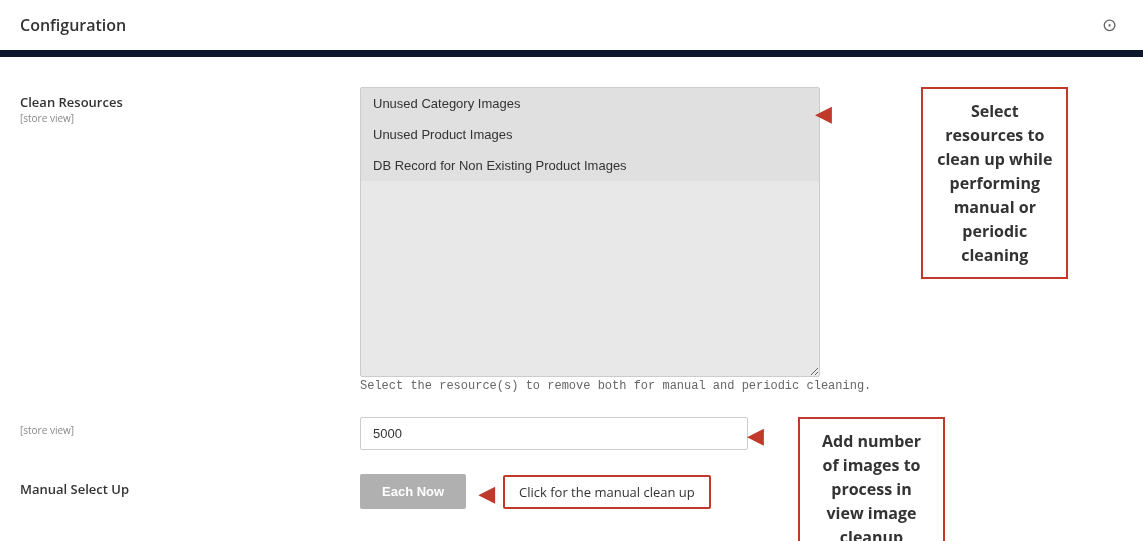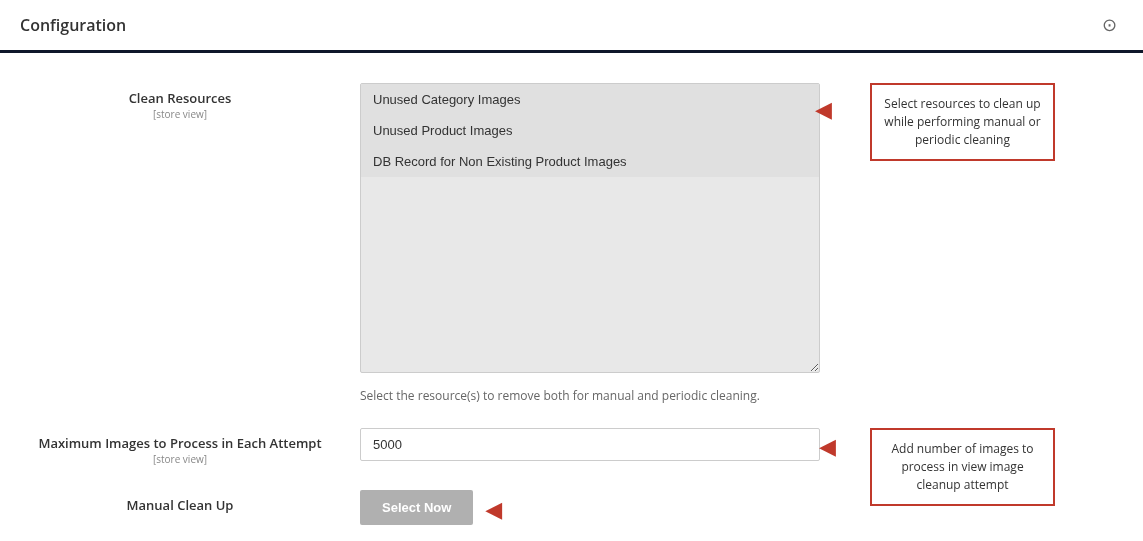--- a/index.html
+++ b/index.html
@@ -12,21 +12,21 @@
     .page-wrapper {
       background: #fff;
       min-height: 541px;
       padding: 0;
     }
     .section-header {
       display: flex;
       align-items: center;
       justify-content: space-between;
       padding: 12px 20px;
-      border-bottom: 3px solid #0f172a;
+      border-bottom: 7px solid #0f172a;
       background: #fff;
     }
     .section-title {
       font-size: 16px;
       font-weight: 600;
       color: #333;
     }
     .collapse-btn {
       background: none;
       border: none;
@@ -67,24 +67,25 @@
       font-size: 13px;
       cursor: pointer;
     }
     .multiselect option:checked,
     .multiselect option:selected {
       background: #c8c8c8;
     }
     .help-text {
       font-size: 12px;
       color: #666;
-      margin-top: 14px;
+      margin-top: 2px;
+      font-family: Liberation Mono, monospace;
     }
     .text-input {
-      width: 460px;
+      width: 388px;
       padding: 8px 12px;
       border: 1px solid #ccc;
       border-radius: 2px;
       font-size: 13px;
       color: #333;
       background: #fff;
     }
     .clean-now-btn {
       background: #b0b0b0;
       color: #fff;
@@ -105,26 +106,27 @@
       padding: 6px 14px;
       font-size: 13px;
       color: #333;
       border-radius: 2px;
       background: #fff;
     }
     .tooltip-box {
       border: 2px solid #c0392b;
       background: #fff;
       padding: 10px 12px;
-      font-size: 12px;
+      font-size: 16px;
       color: #333;
       line-height: 1.5;
-      width: 185px;
+      width: 147px;
       text-align: center;
       position: absolute;
+      font-weight: bold;
     }
     .red-arrow {
       display: inline-block;
       color: #c0392b;
       font-size: 22px;
       margin-right: 8px;
     }
     .multiselect-wrapper {
       position: relative;
       display: inline-block;
@@ -149,21 +151,21 @@
       font-size: 22px;
     }
     .row-with-annotation {
       display: flex;
       align-items: flex-start;
       margin-bottom: 24px;
     }
     .left-labels {
       width: 340px;
       min-width: 340px;
-      text-align: center;
+      text-align: left;
       padding-right: 20px;
       padding-top: 6px;
     }
     .middle-control {
       flex: 0 0 auto;
     }
     .right-annotation {
       margin-left: 50px;
       display: flex;
       align-items: flex-start;
@@ -199,42 +201,44 @@
       </div>
       <div class="right-annotation">
         <div class="tooltip-box">
           <span>Select resources to clean up while performing manual or periodic cleaning</span>
         </div>
       </div>
     </div>
 
     <div class="row-with-annotation">
       <div class="left-labels">
-        <span class="form-label">Maximum Images to Process in Each Attempt</span>
         <span class="form-sublabel">[store view]</span>
       </div>
       <div class="middle-control">
         <div class="input-wrapper">
           <input type="text" class="text-input" value="5000" style="">
           <span class="input-arrow">◀</span>
         </div>
       </div>
       <div class="right-annotation">
         <div class="tooltip-box">
           <span>Add number of images to process in view image cleanup attempt</span>
         </div>
       </div>
     </div>
 
     <div class="row-with-annotation">
       <div class="left-labels">
-        <span class="form-label">Manual Clean Up</span>
+        <span class="form-label">Manual Select Up</span>
       </div>
       <div class="middle-control">
         <div class="manual-row">
-          <button class="clean-now-btn">Select Now</button>
+          <button class="clean-now-btn">Each Now</button>
           <span class="red-arrow">◀</span>
+          <div class="click-hint-box">
+            <span>Click for the manual clean up</span>
+          </div>
         </div>
       </div>
     </div>
 
   </div>
 </div>
 
 </body></html>

